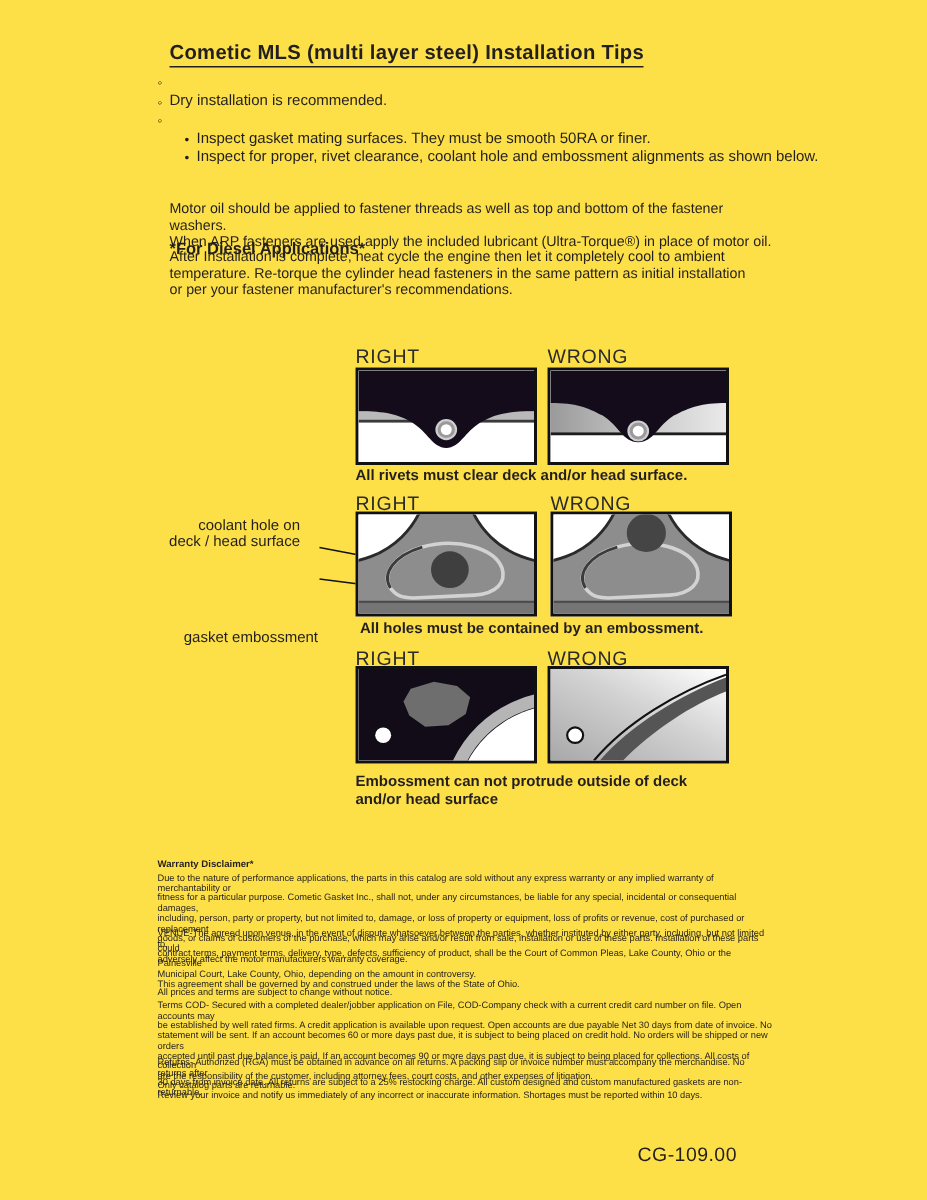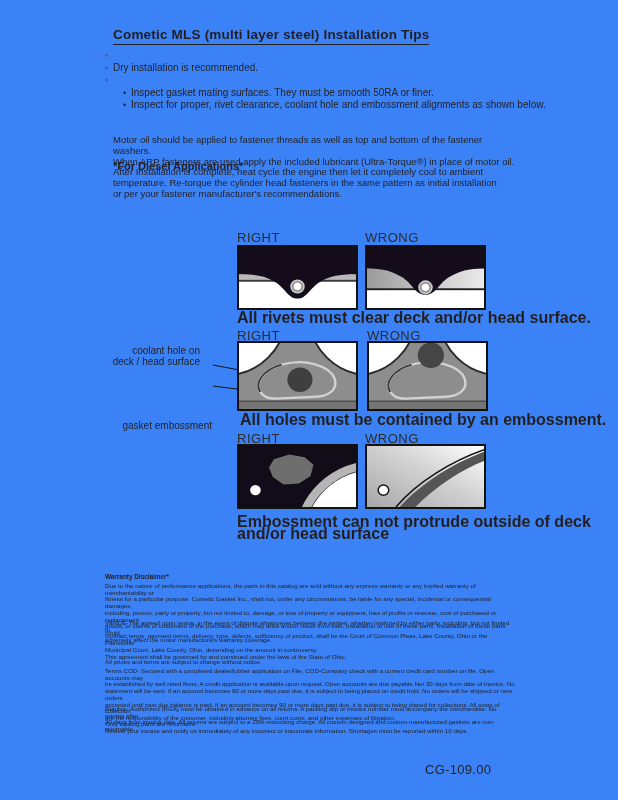--- a/index.html
+++ b/index.html
@@ -1,31 +1,31 @@
 <!DOCTYPE html>
 <html><head>
 <meta charset="utf-8">
 <style>
   html,body{margin:0;padding:0;background:#ffffff;}
-  #page{position:relative;width:618px;height:800px;background:#3b82f6;overflow:hidden;
+  #page{position:relative;width:618px;height:800px;background:#fde047;overflow:hidden;
         font-family:"Liberation Sans",sans-serif;color:#231f20;}
   .abs{position:absolute;}
   .title{font-size:13.5px;font-weight:bold;letter-spacing:0.2px;
          border-bottom:1.5px solid #231f20;padding-bottom:2px;}
   .tips{font-size:10px;line-height:12.5px;}
   .tip-row{display:flex;}
   .tip-row.sub{margin-left:18px;}
   .tip-marker{width:8px;flex:0 0 8px;font-size:9px;}
   .heading2{font-size:11px;font-weight:bold;}
   .body-par{font-size:9.5px;line-height:11.2px;white-space:pre-line;width:402px;}
   .diag-label{font-size:13px;color:#2b2b2b;width:121px;text-align:left;letter-spacing:0.5px;}
   .diag-box{width:121px;height:65px;border:2px solid #111;box-sizing:border-box;background:#fff;}
   .diag-box.tall{height:70px;}
   .diag-box svg{display:block;width:100%;height:100%;}
-  .caption{font-size:16px;font-weight:bold;white-space:pre-line;line-height:12px;}
+  .caption{font-size:10px;font-weight:bold;white-space:pre-line;line-height:12px;}
   .callout-label{font-size:10px;line-height:11px;text-align:right;width:120px;white-space:pre-line;}
   .legal{font-size:6.2px;line-height:6.7px;width:412px;white-space:pre-line;}
   .legal-heading{font-size:6.4px;font-weight:bold;}
   .page-number{font-size:13px;letter-spacing:0.3px;margin-left:35px;}
 </style>
 </head>
 <body>
 
 <div id="page">
 

